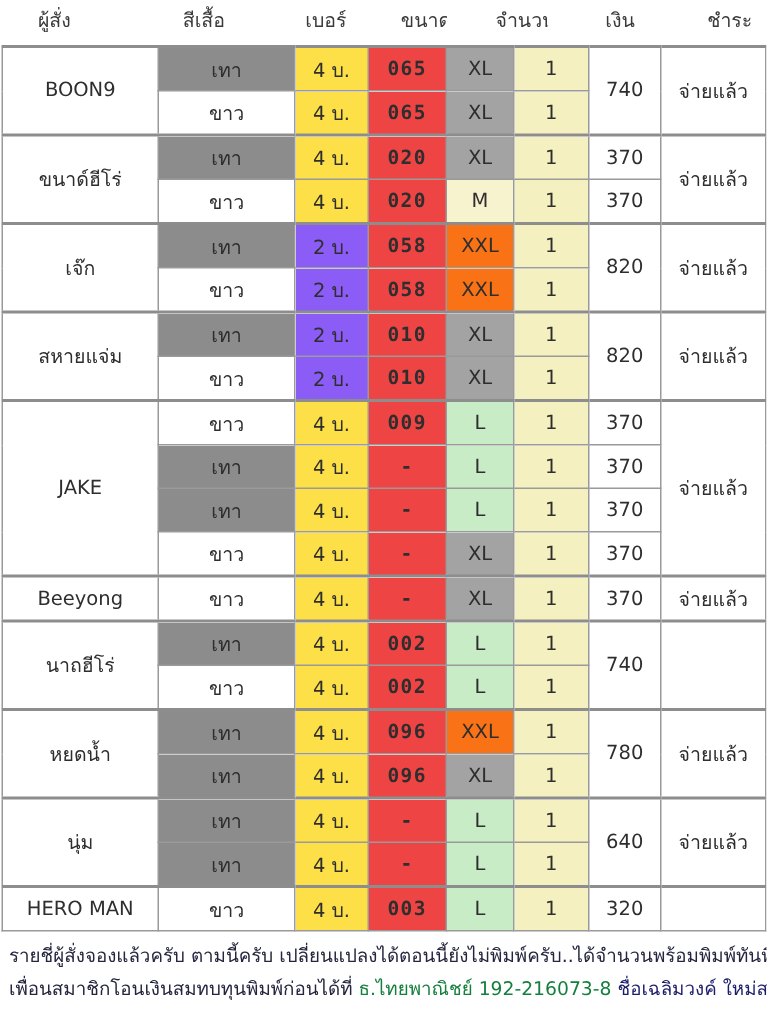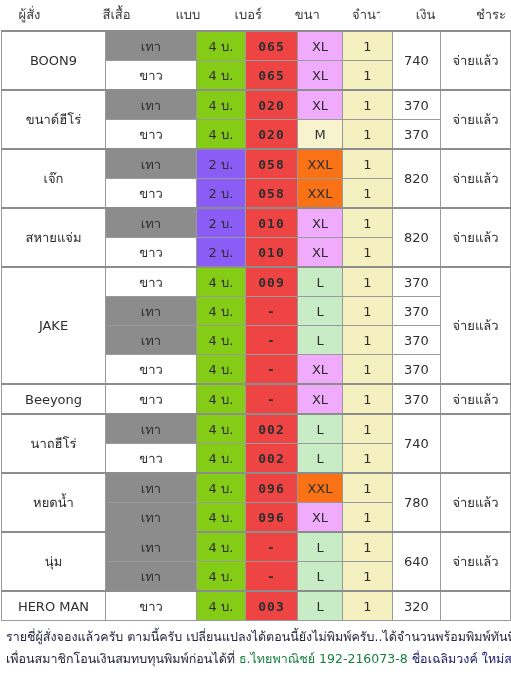--- a/index.html
+++ b/index.html
@@ -52,23 +52,23 @@
     font-size:12px;font-weight:bold;letter-spacing:1px;
   }
   td.c-size{font-size:13px;color:#2f2f2f;}
   td.c-qty{font-size:13px;color:#5a5a3a;}
   td.c-money{font-size:15px;color:#2b2b2b;background:#ffffff;}
   td.c-pay{font-size:12.5px;color:#e8796f;background:#ffffff;}
 
   
   .fill-gray{background:#8c8c8c;color:#4a4a4a;}
   .fill-white{background:#ffffff;color:#4a4a4a;}
-  .fill-peach{background:#84cc16;color:#4a4a4a;}
+  .fill-peach{background:#fde047;color:#4a4a4a;}
   .fill-yellow{background:#8b5cf6;color:#4a4a4a;}
-  .fill-green{background:#f0abfc;color:#3d6b12;}
+  .fill-green{background:#a3a3a3;color:#3d6b12;}
   .fill-green-dark{background:#f97316;color:#226b3a;}
   .fill-green-light{background:#c7ecc6;color:#4d7a4d;}
   .fill-cream{background:#f5f0bf;color:#7a7440;}
   .fill-cream2{background:#f7f3cf;color:#7a7440;}
 
   
   .footer{
     position:absolute;left:0;top:626px;width:511px;
     padding:0 6px;box-sizing:border-box;
   }
@@ -80,21 +80,20 @@
   .fline .navy{color:#1c1c6b;}
 </style>
 </head>
 <body>
 
 <div class="sheet">
 
   <div class="thead">
     <div class="hc" style="width:105px">ผู้สั่ง</div>
     <div class="hc" style="width:91px">สีเสื้อ</div>
-    <div class="hc" style="width:49px">แบบ</div>
     <div class="hc" style="width:52px">เบอร์</div>
     <div class="hc" style="width:45px">ขนาด</div>
     <div class="hc" style="width:50px">จำนวน</div>
     <div class="hc" style="width:48px">เงิน</div>
     <div class="hc" style="width:71px">ชำระ</div>
   </div>
 
   <table class="grid">
     <colgroup>
       <col style="width:104px">

